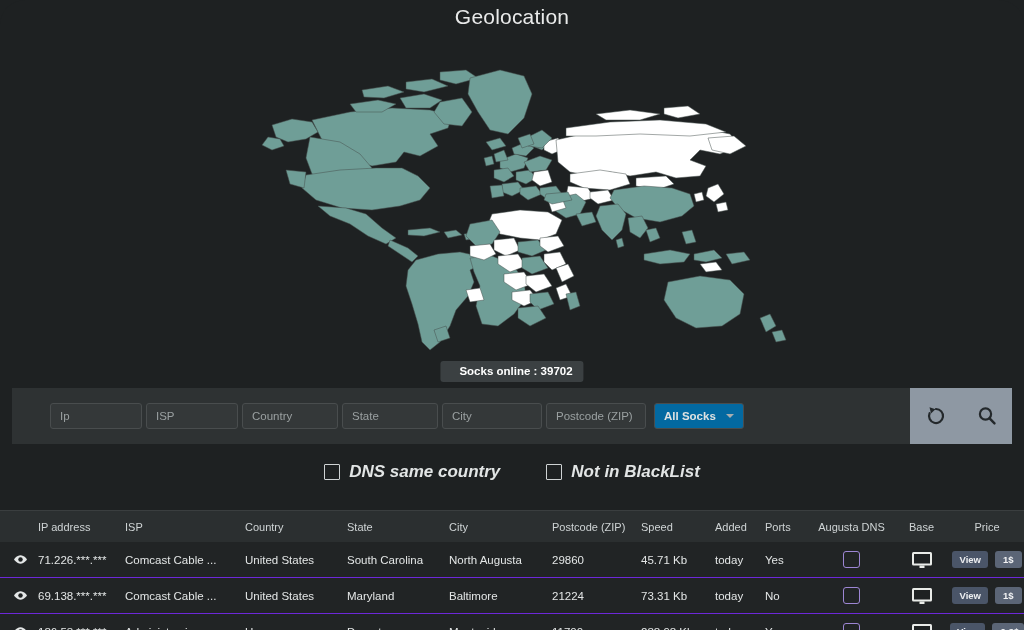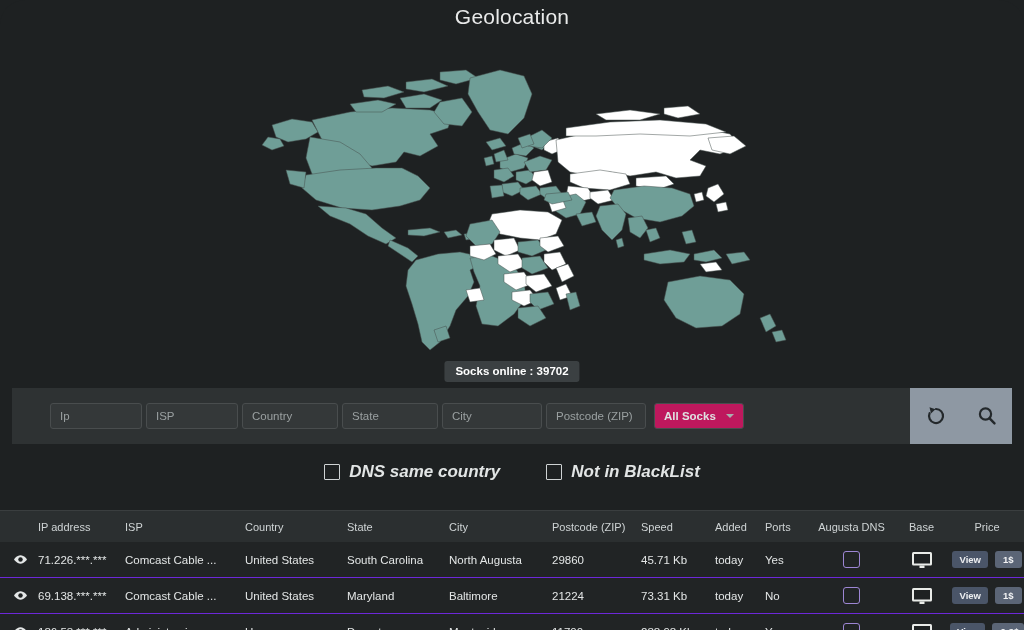--- a/index.html
+++ b/index.html
@@ -36,21 +36,21 @@
   .map-wrap svg { display:block; width: 1024px; height: 310px; }
 
   
   .socks-badge {
     position: absolute;
     top: 361px; left: 50%; transform: translateX(-50%);
     background: #3b4042;
     color: #ffffff;
     font-size: 11.5px;
     font-weight: bold;
-    padding: 4px 11px 5px 11px;
+    padding: 4px 11px 5px 19px;
     border-radius: 3px;
     white-space: nowrap;
   }
 
   
   .search-panel {
     position: absolute;
     top: 388px; left: 12px;
     width: 1000px; height: 56px;
     background: #2e3233;
@@ -76,21 +76,21 @@
   }
   .field::placeholder { color:#9aa0a1; opacity:1; }
   .f-ip    { width: 92px; }
   .f-isp   { width: 92px; }
   .f-ctry  { width: 96px; }
   .f-state { width: 96px; }
   .f-city  { width: 100px; }
   .f-zip   { width: 100px; }
   .select {
     height: 26px;
-    background: #be185d;
+    background: #0369a1;
     border: 1px solid #494d4e;
     border-radius: 3px;
     color: #dfe2e2;
     font-size: 11.5px;
     font-weight: bold;
     padding: 0 9px;
     box-sizing: border-box;
     display: flex; align-items: center; justify-content: space-between;
     margin-left: 4px;
   }

